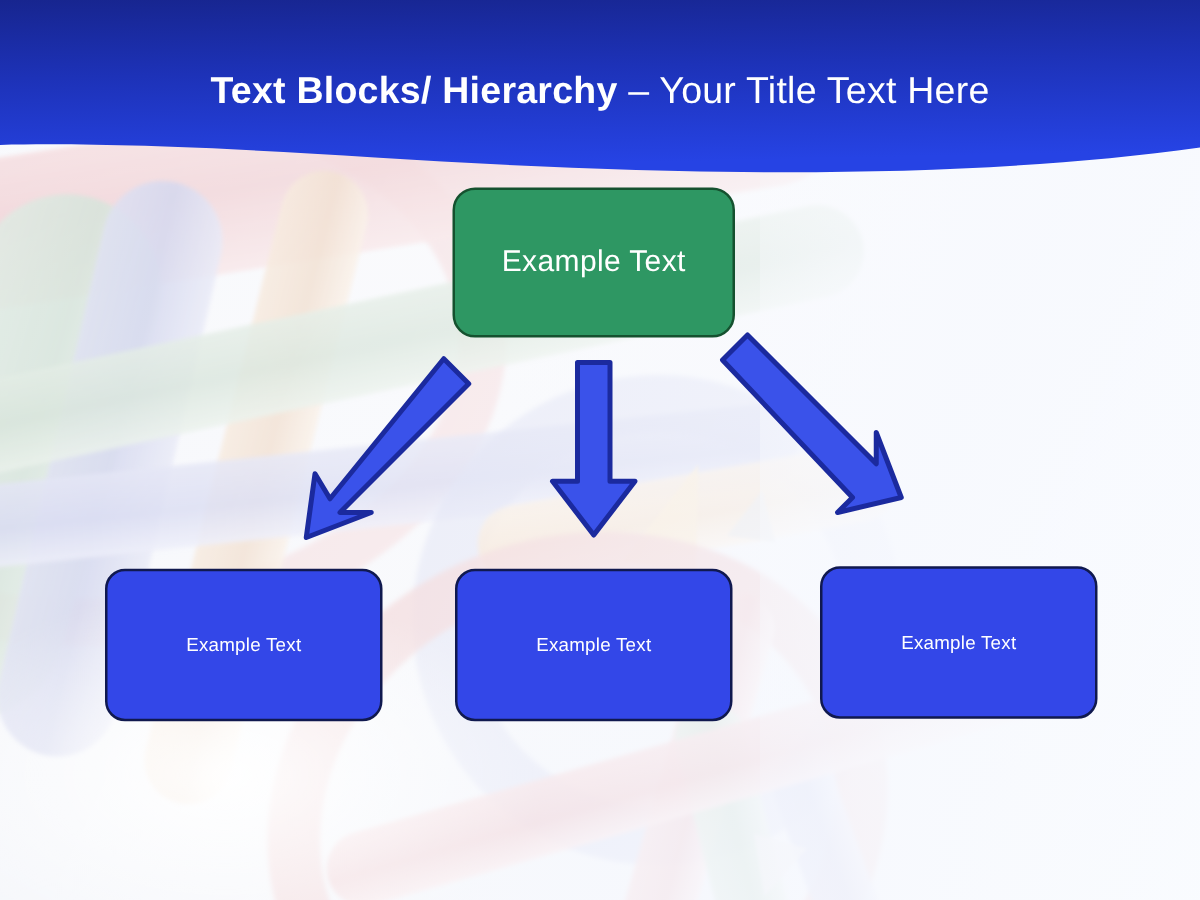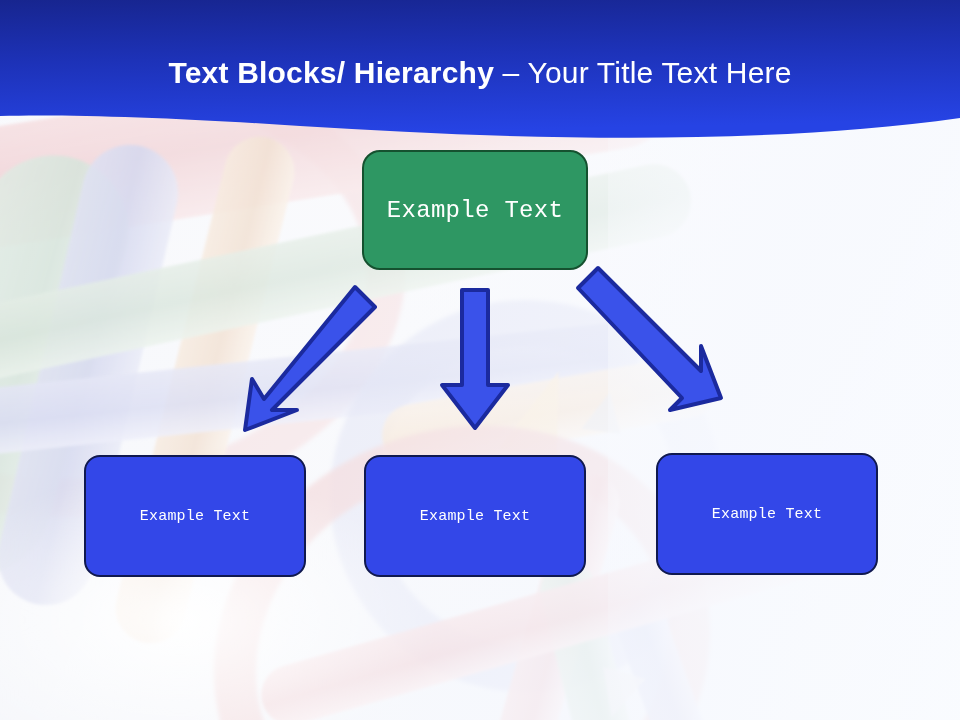--- a/index.html
+++ b/index.html
@@ -226,21 +226,20 @@
   .node {
     position: absolute;
     display: flex;
     align-items: center;
     justify-content: center;
     box-sizing: border-box;
     border-radius: 16px;
     color: #ffffff;
     text-align: center;
     z-index: 10;
-    font-family: Liberation Mono, monospace;
   }
   .node-top {
     left: 362px; top: 150px;
     width: 226px; height: 120px;
     background: #2e9763;
     border: 2.5px solid #15512f;
     border-radius: 18px;
     font-size: 24px;
     letter-spacing: 0.3px;
   }

